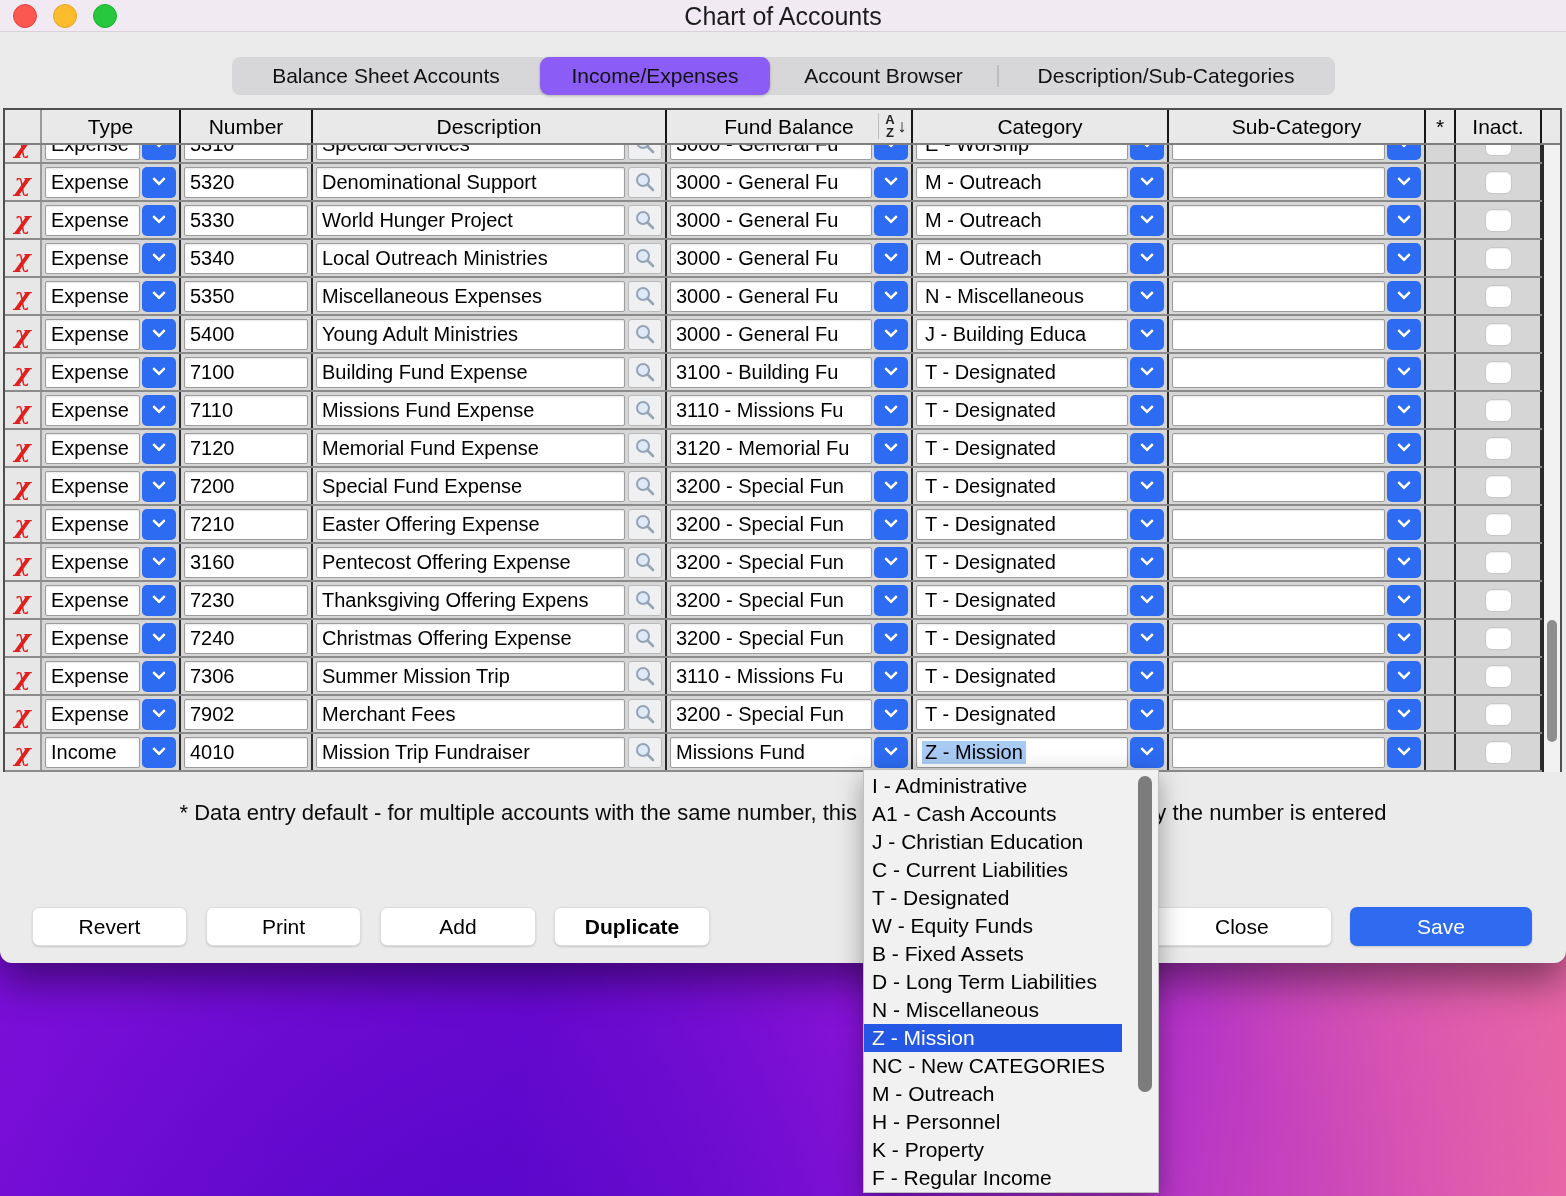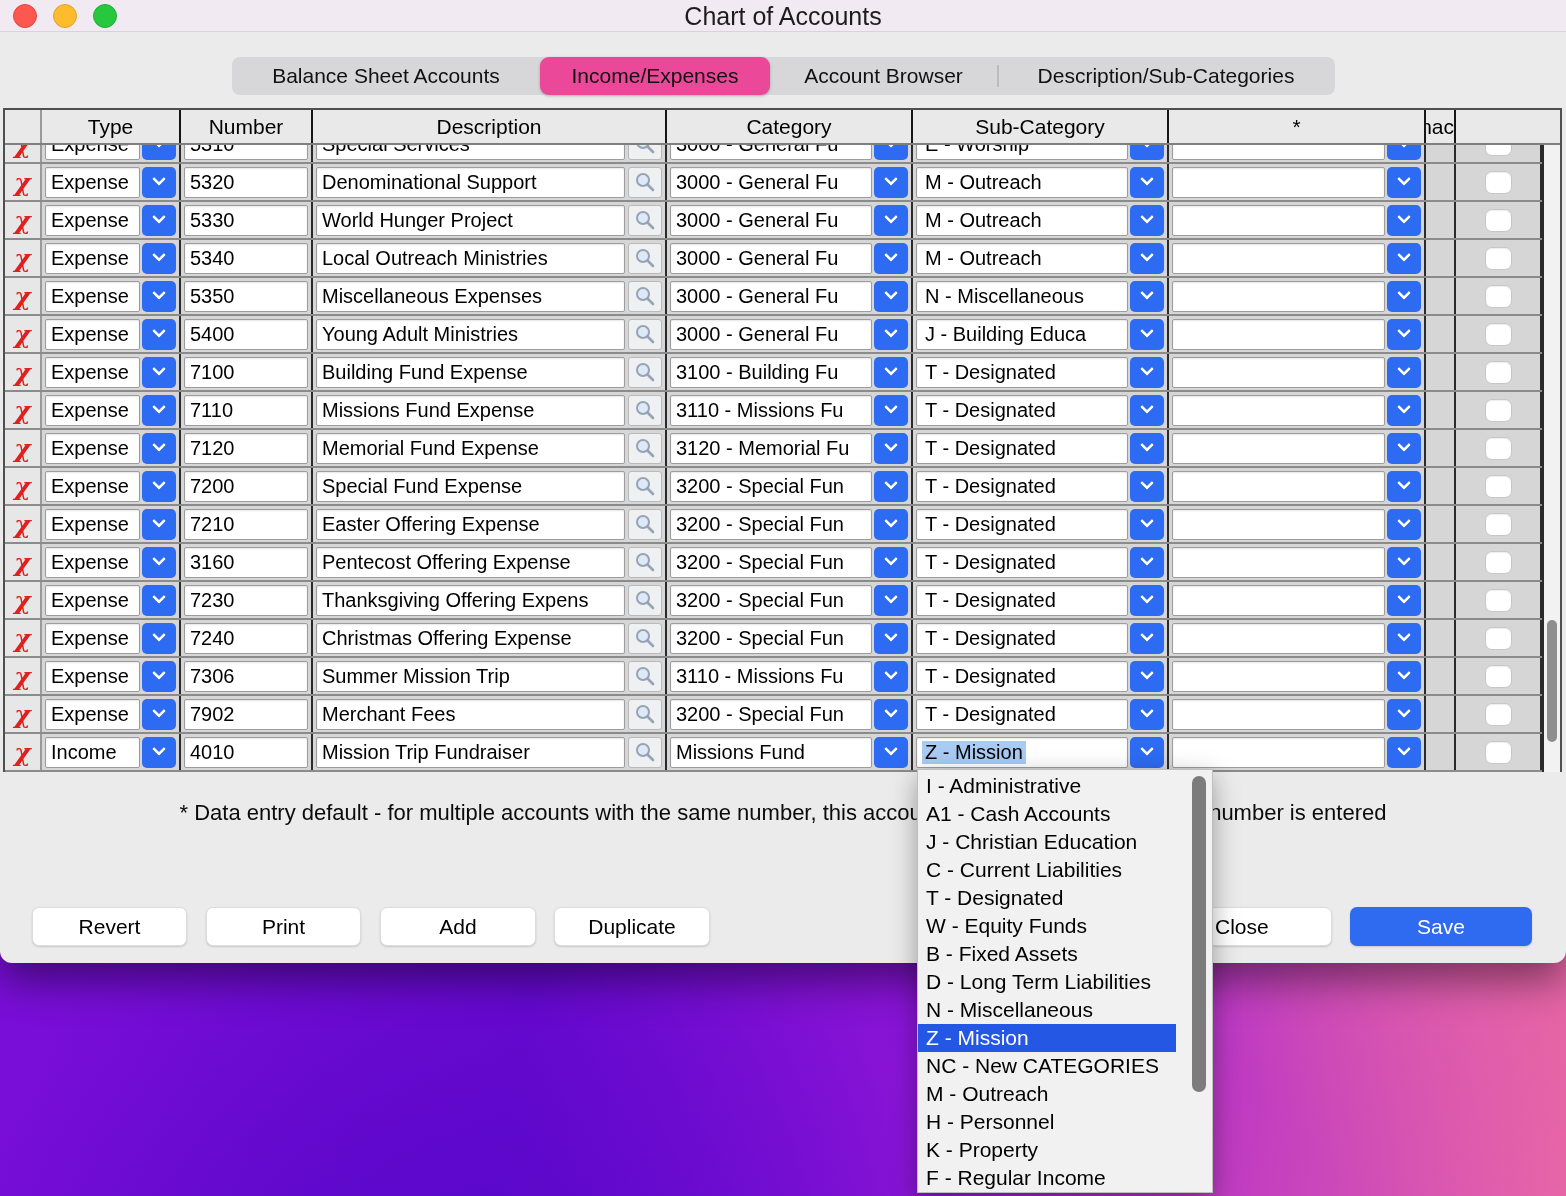--- a/index.html
+++ b/index.html
@@ -25,21 +25,21 @@
   .tl.red{background:#fc5850;border:1px solid #e24640;}
   .tl.yellow{background:#fdbc2e;border:1px solid #e0a424;}
   .tl.green{background:#28c83e;border:1px solid #1fae35;}
   .title{position:absolute;left:0;top:1px;width:100%;text-align:center;font-size:25px;
     font-weight:normal;color:#1c1c1e;line-height:30px;}
   
   .tabstrip{position:absolute;left:232px;top:57px;width:1103px;height:38px;background:#d7d7d9;
     border-radius:8px;display:flex;align-items:stretch;}
   .tab{display:flex;align-items:center;justify-content:center;font-size:21px;color:#111;
     position:relative;}
-  .tab.selected{background:#ec4899;border-radius:9px;box-shadow:0 1px 3px rgba(0,0,0,.25);}
+  .tab.selected{background:#8b5cf6;border-radius:9px;box-shadow:0 1px 3px rgba(0,0,0,.25);}
   .tab.sep::before{content:"";position:absolute;left:0;top:8px;bottom:8px;width:2px;background:#bdbdbf;}
   
   .coa-table{position:absolute;left:3px;top:108px;width:1559px;height:664px;background:#d4d4d4;
     border:2px solid #4f4f4f;}
   .thead{position:absolute;left:0;top:0;width:100%;height:35px;background:#e9e9e9;
     border-bottom:2px solid #7f7f7f;display:grid;
     grid-template-columns:37px 139px 132px 354px 246px 256px 257px 30px 86px 1fr;
     font-size:21px;color:#000;}
   .th{display:flex;align-items:center;justify-content:center;border-right:2px solid #161616;
     position:relative;white-space:nowrap;overflow:hidden;}
@@ -77,25 +77,25 @@
   .vthumb{position:absolute;left:3px;top:475px;width:10px;height:122px;background:#8e8e8e;border-radius:6px;}
   
   .footnote{position:absolute;left:0;top:800px;width:100%;text-align:center;font-size:22px;color:#0b0b0b;}
   
   .btn{position:absolute;top:907px;height:39px;background:#fff;border:1px solid #dcdcdc;border-radius:7px;
     font-family:"Liberation Sans",sans-serif;font-size:21px;color:#000;
     box-shadow:0 1px 2px rgba(0,0,0,.15);cursor:pointer;}
   .btn.revert{left:32px;width:155px;}
   .btn.print{left:206px;width:155px;}
   .btn.add{left:380px;width:156px;}
-  .btn.duplicate{left:554px;width:156px;}
+  .btn.duplicate{left:554px;width:156px;font-weight:bold;}
   .btn.close{left:1152px;width:180px;text-align:left;padding-left:62px;}
   .btn.save{left:1350px;width:182px;background:var(--save);color:#fff;border:none;}
   
-  .dropdown{position:absolute;left:917px;top:769px;width:296px;height:424px;background:#f1f1f1;
+  .dropdown{position:absolute;left:863px;top:769px;width:296px;height:424px;background:#f1f1f1;
     border:1px solid #bfbfbf;box-shadow:0 8px 24px rgba(0,0,0,.35);z-index:60;padding:2px 0;}
   .dd-item{height:28px;line-height:28px;padding-left:8px;font-size:21px;color:#000;
     white-space:nowrap;overflow:hidden;width:calc(100% - 36px);cursor:pointer;}
   .dd-item.hl{background:var(--hl);color:#fff;}
   .dd-scrollbar{position:absolute;right:2px;top:2px;width:22px;height:calc(100% - 4px);background:#f1f1f1;}
   .dd-thumb{position:absolute;left:4px;top:4px;width:14px;height:316px;background:#7c7c7c;border-radius:7px;}
 </style>
 </head>
 <body>
 
@@ -124,20 +124,28 @@
       <span>Description/Sub-Categories</span>
     </div>
   </div>
 
   <div class="coa-table">
     <div class="thead">
       <div class="th light"></div>
       <div class="th">Type</div>
       <div class="th">Number</div>
       <div class="th">Description</div>
+      <div class="th">
+        <span>Fund Balance</span>
+        <span class="sorticon">
+          <span class="sl">A</span>
+          <span class="sl" style="grid-row:2">Z</span>
+          <span class="sa">↓</span>
+        </span>
+      </div>
       <div class="th">Category</div>
       <div class="th">Sub-Category</div>
       <div class="th">*</div>
       <div class="th">Inact.</div>
       <div class="th none"></div>
     </div>
     <div class="tbody">
       <div class="rows" id="tbody">
           <div class="row">
     <div class="cell c-del">

